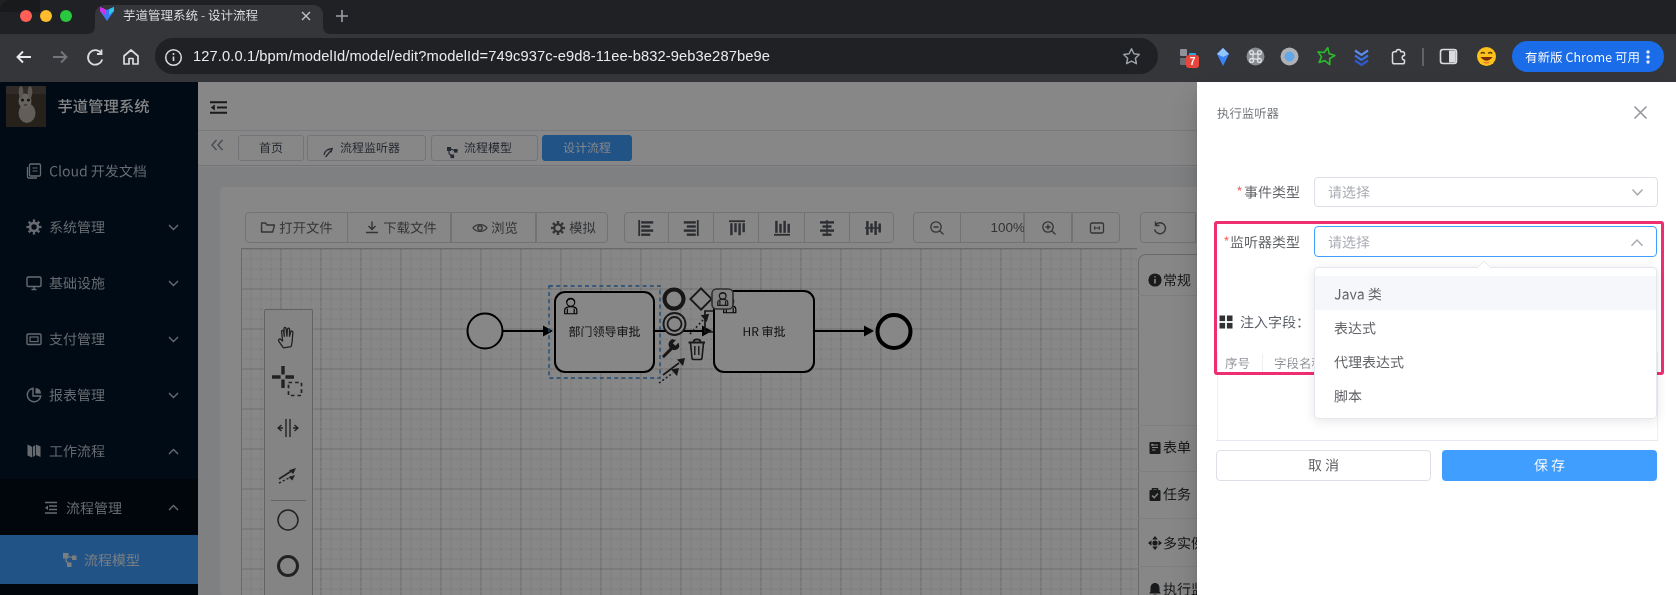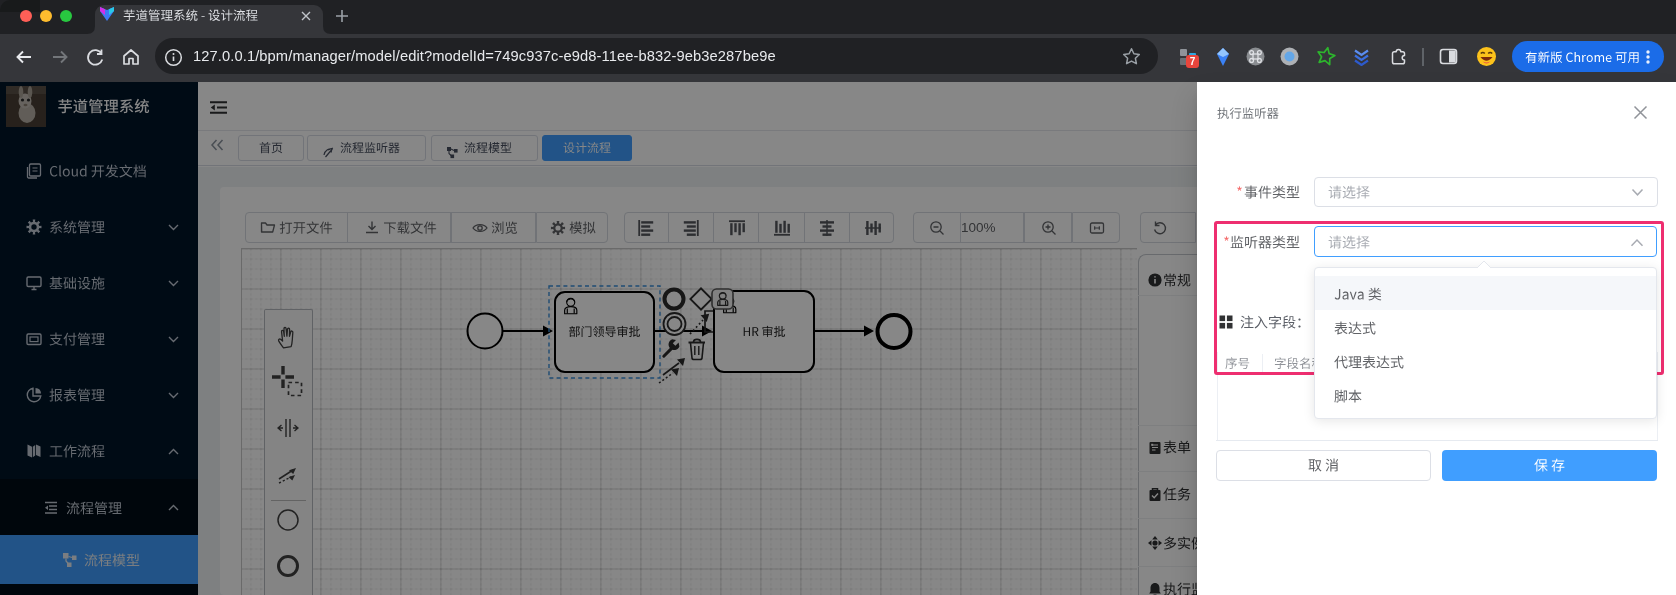--- a/index.html
+++ b/index.html
@@ -44,21 +44,21 @@
     </svg>
 <svg class="abs" style="left:121px;top:47px;" width="20" height="20" viewBox="0 0 20 20">
       <path d="M3 9 L10 3 L17 9 L17 17 L12 17 L12 11.5 L8 11.5 L8 17 L3 17 Z" stroke="#dadce0" stroke-width="1.7" fill="none" stroke-linejoin="round"></path>
     </svg>
 <div class="abs" style="left:155px;top:38px;width:1003px;height:36px;border-radius:18px;background:#202124"></div>
 <svg class="abs" style="left:163px;top:47px;" width="21" height="21" viewBox="0 0 21 21">
       <circle cx="10.5" cy="10.5" r="7.8" stroke="#dadce0" stroke-width="1.5" fill="none"></circle>
       <path d="M10.5 9.5 L10.5 14" stroke="#dadce0" stroke-width="1.6"></path>
       <circle cx="10.5" cy="7" r="1" fill="#dadce0"></circle>
     </svg>
-<div class="abs" style="left:193px;top:48px;font-size:14.7px;letter-spacing:0.1px;color:#e8eaed;font-weight:500">127.0.0.1/bpm/manager/model/edit?modelId=749c937c-e9d8-11ee-b832-9eb3e287be9e</div>
+<div class="abs" style="left:193px;top:48px;font-size:14.7px;letter-spacing:0.1px;color:#e8eaed;font-weight:500">127.0.0.1/bpm/modelId/model/edit?modelId=749c937c-e9d8-11ee-b832-9eb3e287be9e</div>
 <svg class="abs" style="left:1122px;top:47px;" width="19" height="19" viewBox="0 0 19 19">
       <path d="M9.5 1.8 L11.9 6.8 L17.3 7.5 L13.4 11.3 L14.4 16.7 L9.5 14.1 L4.6 16.7 L5.6 11.3 L1.7 7.5 L7.1 6.8 Z" stroke="#9aa0a6" stroke-width="1.5" fill="none" stroke-linejoin="round"></path>
     </svg>
 <svg class="abs" style="left:1178px;top:46px;" width="24" height="24" viewBox="0 0 24 24">
       <rect x="2" y="3" width="7" height="7" rx="1" fill="#8f9399"></rect>
       <rect x="2" y="12" width="7" height="7" rx="1" fill="#6b6f75"></rect>
       <rect x="11" y="7" width="7" height="7" rx="1" fill="#2ba8e0"></rect>
       <rect x="8" y="9" width="13" height="13" rx="3" fill="#e8453c"></rect>
       <text x="14.5" y="19.2" font-size="10" font-weight="bold" fill="#fff" text-anchor="middle" font-family="Liberation Sans">7</text>
     </svg>
@@ -321,21 +321,21 @@
       <rect x="5.3" y="3.5" width="2.4" height="9" fill="#55585e"></rect>
       <rect x="9.4" y="1.0" width="2.4" height="14" fill="#55585e"></rect>
       <rect x="13.5" y="3.5" width="2.4" height="9" fill="#55585e"></rect>
     </svg>
 <div class="abs" style="left:913px;top:212px;width:48px;height:31px;background:#fff;border:1px solid #d5d9e0;border-radius:4px 0 0 4px;margin-left:0px"></div>
 <svg class="abs" style="left:929.0px;top:219.5px;" width="16" height="16" viewBox="0 0 16 16">
       <circle cx="7" cy="7" r="5.2" stroke="#606266" stroke-width="1.3" fill="none"></circle>
       <path d="M11 11 L14.5 14.5 M4.5 7 h5" stroke="#606266" stroke-width="1.3"></path>
     </svg>
 <div class="abs" style="left:961px;top:212px;width:64px;height:31px;background:#fff;border:1px solid #d5d9e0;border-radius:0;margin-left:-1px"></div>
-<div class="abs" style="left:961px;top:220px;width:64px;text-align:left;font-size:13.5px;color:#606266">100%</div>
+<div class="abs" style="left:961px;top:220px;width:64px;text-align:right;font-size:13.5px;color:#606266">100%</div>
 <div class="abs" style="left:1025px;top:212px;width:48px;height:31px;background:#fff;border:1px solid #d5d9e0;border-radius:0;margin-left:-1px"></div>
 <svg class="abs" style="left:1041.0px;top:219.5px;" width="16" height="16" viewBox="0 0 16 16">
       <circle cx="7" cy="7" r="5.2" stroke="#606266" stroke-width="1.3" fill="none"></circle>
       <path d="M11 11 L14.5 14.5 M4.5 7 h5 M7 4.5 v5" stroke="#606266" stroke-width="1.3"></path>
     </svg>
 <div class="abs" style="left:1073px;top:212px;width:48px;height:31px;background:#fff;border:1px solid #d5d9e0;border-radius:0 4px 4px 0;margin-left:-1px"></div>
 <svg class="abs" style="left:1089.0px;top:219.5px;" width="16" height="16" viewBox="0 0 16 16">
       <rect x="1.5" y="3" width="13" height="10" rx="1.5" stroke="#606266" stroke-width="1.3" fill="none"></rect>
       <path d="M5 8 h6 M5.7 6.2 v3.6 M10.3 6.2 v3.6" stroke="#606266" stroke-width="1.1"></path>
     </svg>

